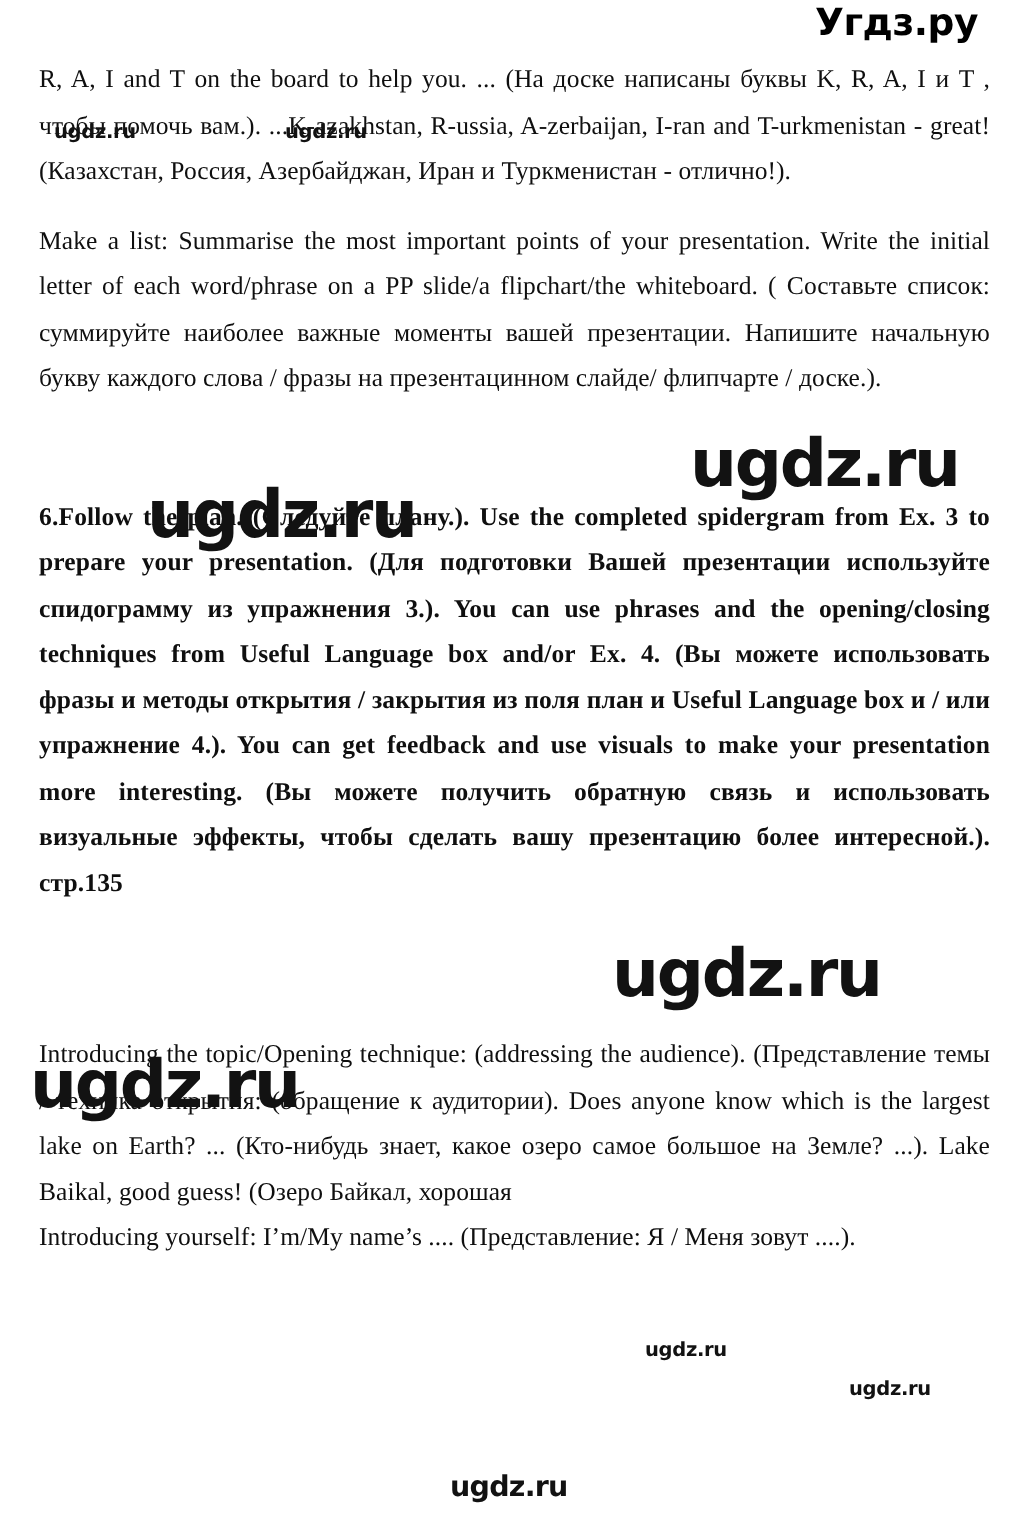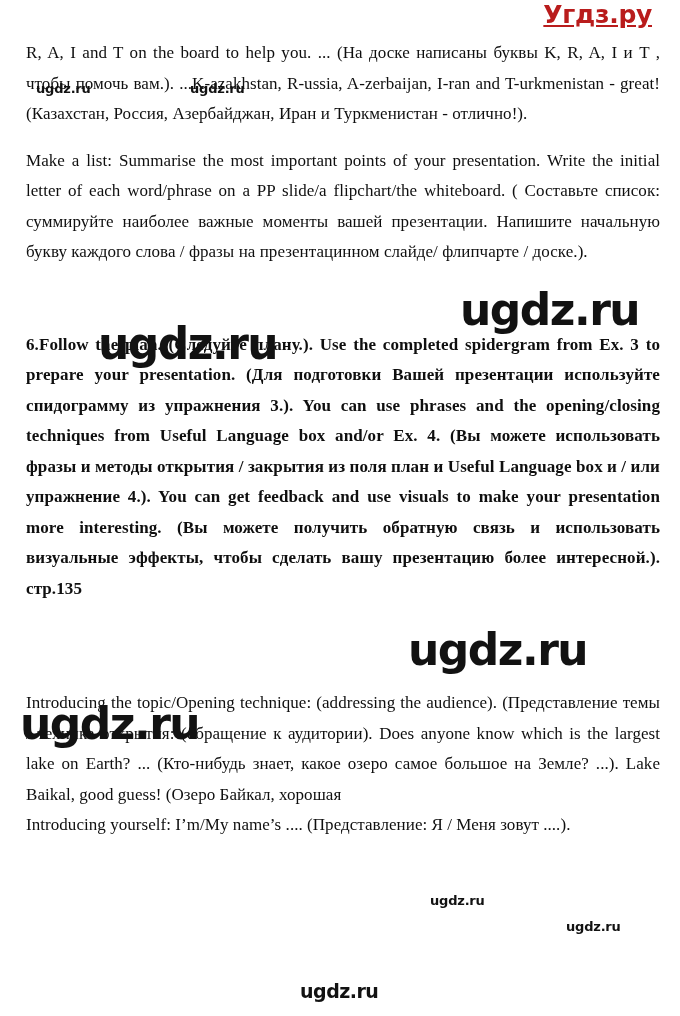--- a/index.html
+++ b/index.html
@@ -25,23 +25,22 @@
 
   
   .site-logo {
     position: absolute;
     top: 2px;
     right: 28px;
     font-family: "DejaVu Sans", "Liberation Sans", sans-serif;
     font-weight: bold;
     font-size: 25px;
     letter-spacing: -0.3px;
-    color: #b91c1c;
+    color: #000000;
     line-height: 1;
-    text-decoration: underline;
   }
 
   
   .content {
     position: absolute;
     left: 26px;
     top: 38px;
     width: 634px;
   }
 

